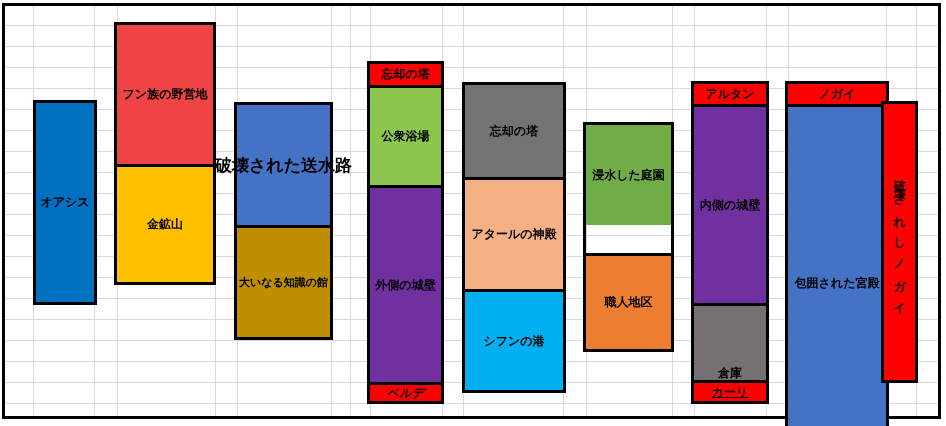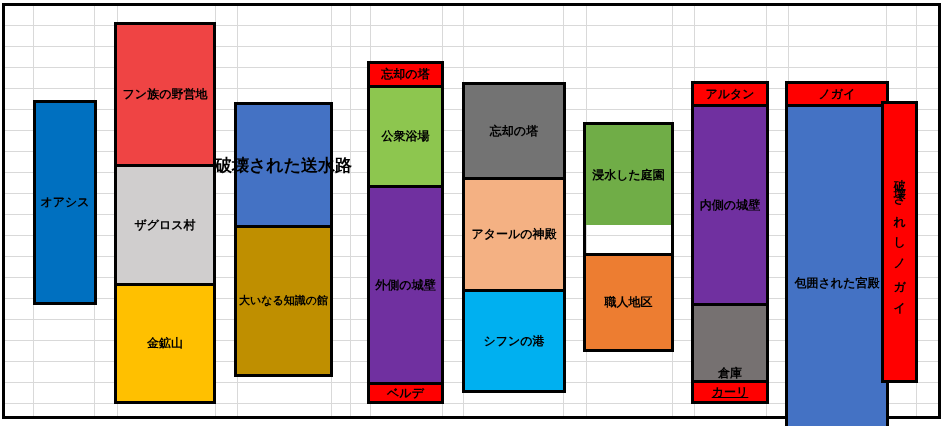--- a/index.html
+++ b/index.html
@@ -104,46 +104,43 @@
     <div class="gridline-v" style="top: 6px; left: 916px; height: 412px;"></div>
     <div class="block-column" style="left: 33px; top: 100px; width: 58px;">
       <div class="block-segment" style="height: 199px; background: rgb(0, 112, 192);">
         <span class="block-label">オアシス</span>
       </div>
     </div>
     <div class="block-column" style="left: 114px; top: 22px; width: 96px;">
       <div class="block-segment" style="height: 139px; background: #ef4444;">
         <span class="block-label">フン族の野営地</span>
       </div>
-      <div class="block-segment stacked" style="height: 119px; background: rgb(208, 206, 206);">
-        <span class="block-label">ザグロス村</span>
-      </div>
       <div class="block-segment stacked" style="height: 118px; background: rgb(255, 192, 0);">
         <span class="block-label">金鉱山</span>
       </div>
     </div>
     <div class="block-column" style="left: 234px; top: 102px; width: 93px;">
       <div class="block-segment" style="height: 120px; background: rgb(68, 114, 196);">
         <span class="block-label" style="font-size: 17px;">破壊された送水路</span>
       </div>
-      <div class="block-segment stacked" style="height: 149px; background: rgb(191, 143, 0);">
+      <div class="block-segment stacked" style="height: 112px; background: rgb(191, 143, 0);">
         <span class="block-label" style="font-size: 11px;">大いなる知識の館</span>
       </div>
     </div>
     <div class="block-column" style="left: 367px; top: 61px; width: 71px;">
       <div class="block-segment" style="height: 21px; background: rgb(255, 0, 0);">
         <span class="block-label">忘却の塔</span>
       </div>
       <div class="block-segment stacked" style="height: 100px; background: rgb(141, 198, 79); justify-content: center;">
         <span class="block-label">公衆浴場</span>
       </div>
       <div class="block-segment stacked" style="height: 197px; background: rgb(112, 48, 160);">
         <span class="block-label">外側の城壁</span>
       </div>
-      <div class="block-segment stacked" style="height: 19px; background: rgb(255, 0, 0);">
+      <div class="block-segment stacked" style="height: 19px; background: rgb(255, 0, 0); font-style: italic;">
         <span class="block-label">ベルデ</span>
       </div>
     </div>
     <div class="block-column" style="left: 462px; top: 82px; width: 98px;">
       <div class="block-segment" style="height: 92px; background: #737373;">
         <span class="block-label">忘却の塔</span>
       </div>
       <div class="block-segment stacked" style="height: 112px; background: rgb(244, 177, 131);">
         <span class="block-label">アタールの神殿</span>
       </div>

